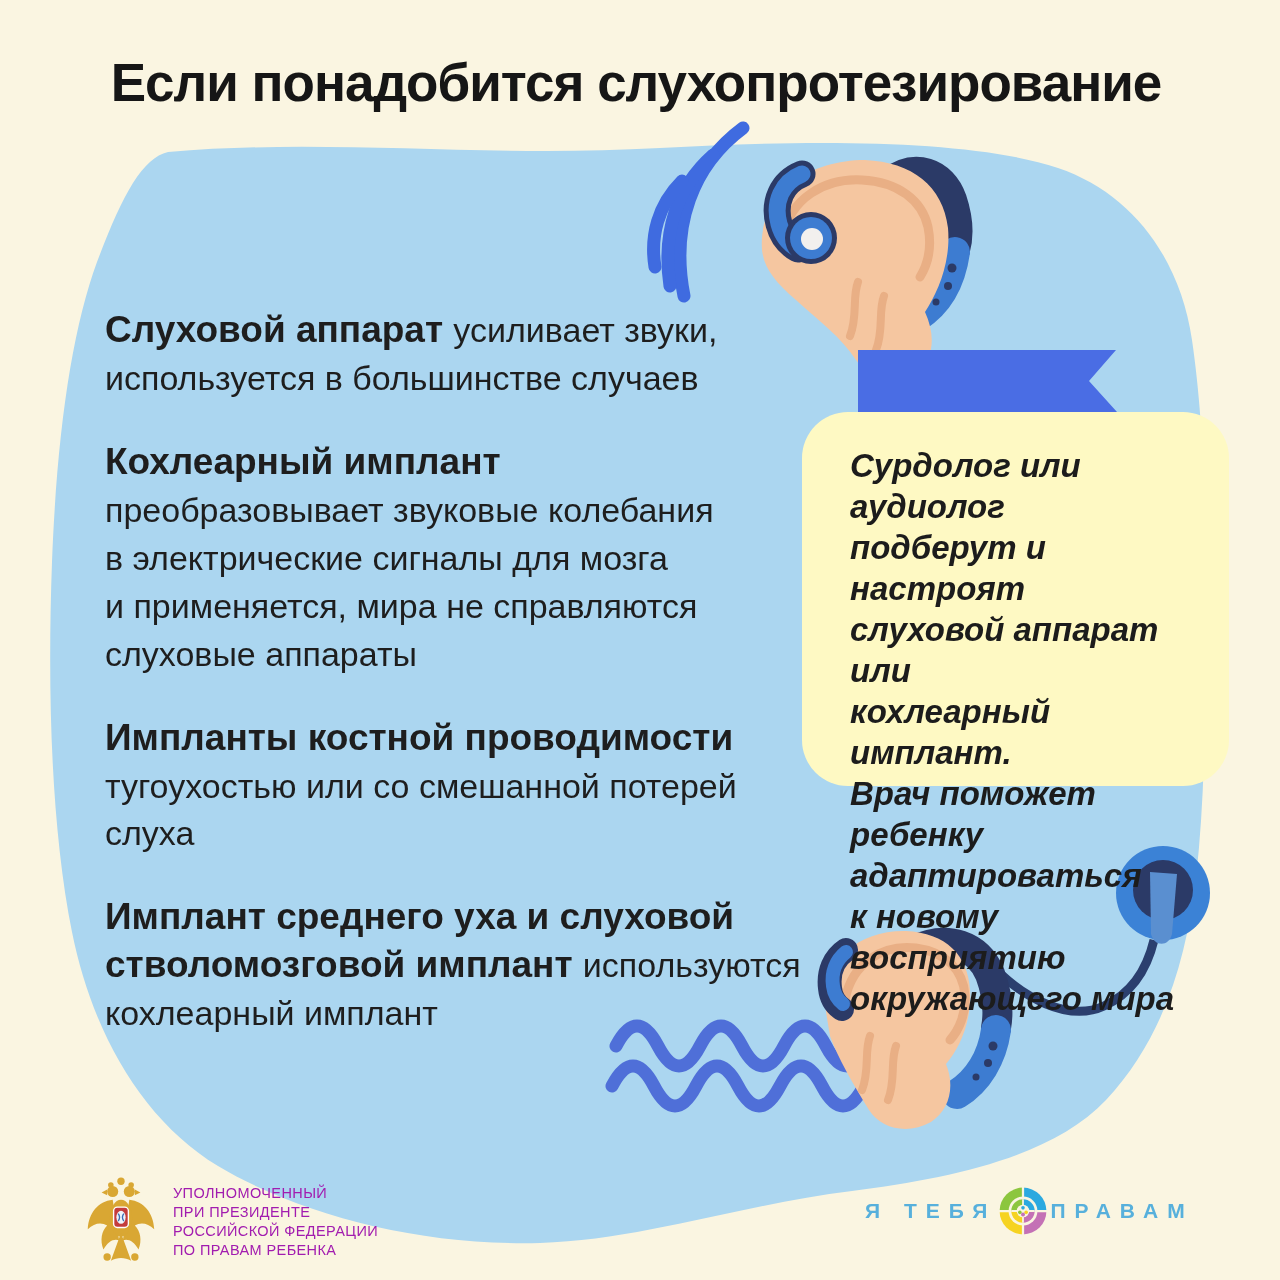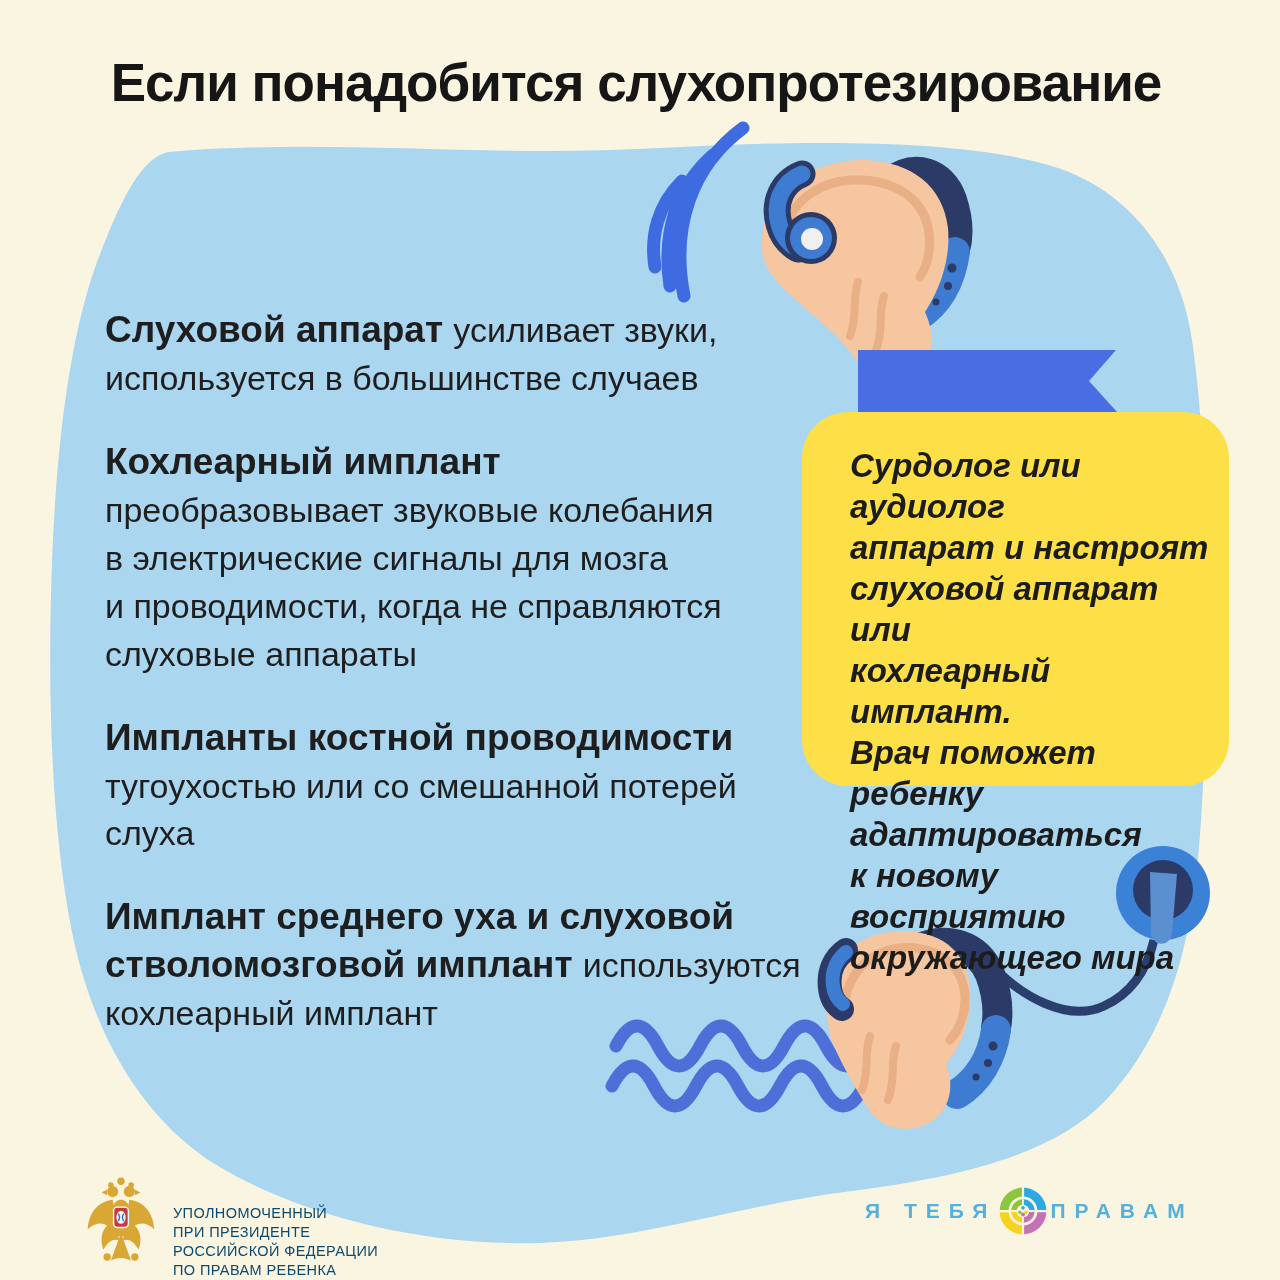--- a/index.html
+++ b/index.html
@@ -16,31 +16,31 @@
   }
   .main-text{
     position:absolute; z-index:3; left:105px; top:282px; width:730px;
     color:#1e1e1e; font-size:34px; line-height:47px;margin-top:24px;
   }
   .block{margin:0 0 36px 0; padding:0;}
   .line{display:block;}
   .main-text b{font-weight:700; font-size:37px;}
   .callout{
     position:absolute; z-index:2; left:802px; top:412px; width:427px; height:374px;
-    background:#fde047; border-radius:46px; box-sizing:border-box;
+    background:#fef9c3; border-radius:46px; box-sizing:border-box;
     padding:33px 20px 0 48px;
     font-style:italic; font-weight:700; font-size:33px; line-height:41px; color:#1c1c1c;
   }
   .gov{
     position:absolute; z-index:3; left:85px; top:1172px;
     display:flex; gap:16px; align-items:flex-start;
   }
   .gov-text{
-    margin-top:32px; font-size:14.5px; line-height:19px; letter-spacing:.4px;
-    color:#0c4a6e; font-weight:400;
+    margin-top:12px; font-size:14.5px; line-height:19px; letter-spacing:.4px;
+    color:#a21caf; font-weight:400;
   }
   .slogan{
     position:absolute; z-index:3; left:865px; top:1183px; height:56px;
     display:flex; align-items:center; 
     color:#57b0dc; font-weight:700; font-size:21px; letter-spacing:9px; white-space:nowrap;
   }
 </style>
 </head>
 <body>
 
@@ -117,37 +117,37 @@
 
   <div class="main-text">
     <p class="block">
       <span class="line"><b>Слуховой аппарат </b><span>усиливает звуки,</span></span>
       <span class="line"><b></b><span>используется в большинстве случаев</span></span>
     </p>
     <p class="block">
       <span class="line"><b>Кохлеарный имплант</b><span></span></span>
       <span class="line"><b></b><span>преобразовывает звуковые колебания</span></span>
       <span class="line"><b></b><span>в электрические сигналы для мозга</span></span>
-      <span class="line"><b></b><span>и проводимости, когда не справляются</span></span>
+      <span class="line"><b></b><span>и применяется, мира не справляются</span></span>
       <span class="line"><b></b><span>слуховые аппараты</span></span>
     </p>
     <p class="block">
       <span class="line"><b>Импланты костной проводимости</b><span></span></span>
       <span class="line"><b></b><span>тугоухостью или со смешанной потерей слуха</span></span>
     </p>
     <p class="block">
       <span class="line"><b>Имплант среднего уха и слуховой</b><span></span></span>
       <span class="line"><b>стволомозговой имплант </b><span>используются</span></span>
       <span class="line"><b></b><span>кохлеарный имплант</span></span>
     </p>
   </div>
 
   <div class="callout">
     <div class="c-line">Сурдолог или аудиолог</div>
-    <div class="c-line">аппарат и настроят</div>
+    <div class="c-line">подберут и настроят</div>
     <div class="c-line">слуховой аппарат или</div>
     <div class="c-line">кохлеарный имплант.</div>
     <div class="c-line">Врач поможет ребенку</div>
     <div class="c-line">адаптироваться</div>
     <div class="c-line">к новому восприятию</div>
     <div class="c-line">окружающего мира</div>
   </div>
 
   <div class="gov">
     <svg width="72" height="98" viewBox="0 0 78 98">

